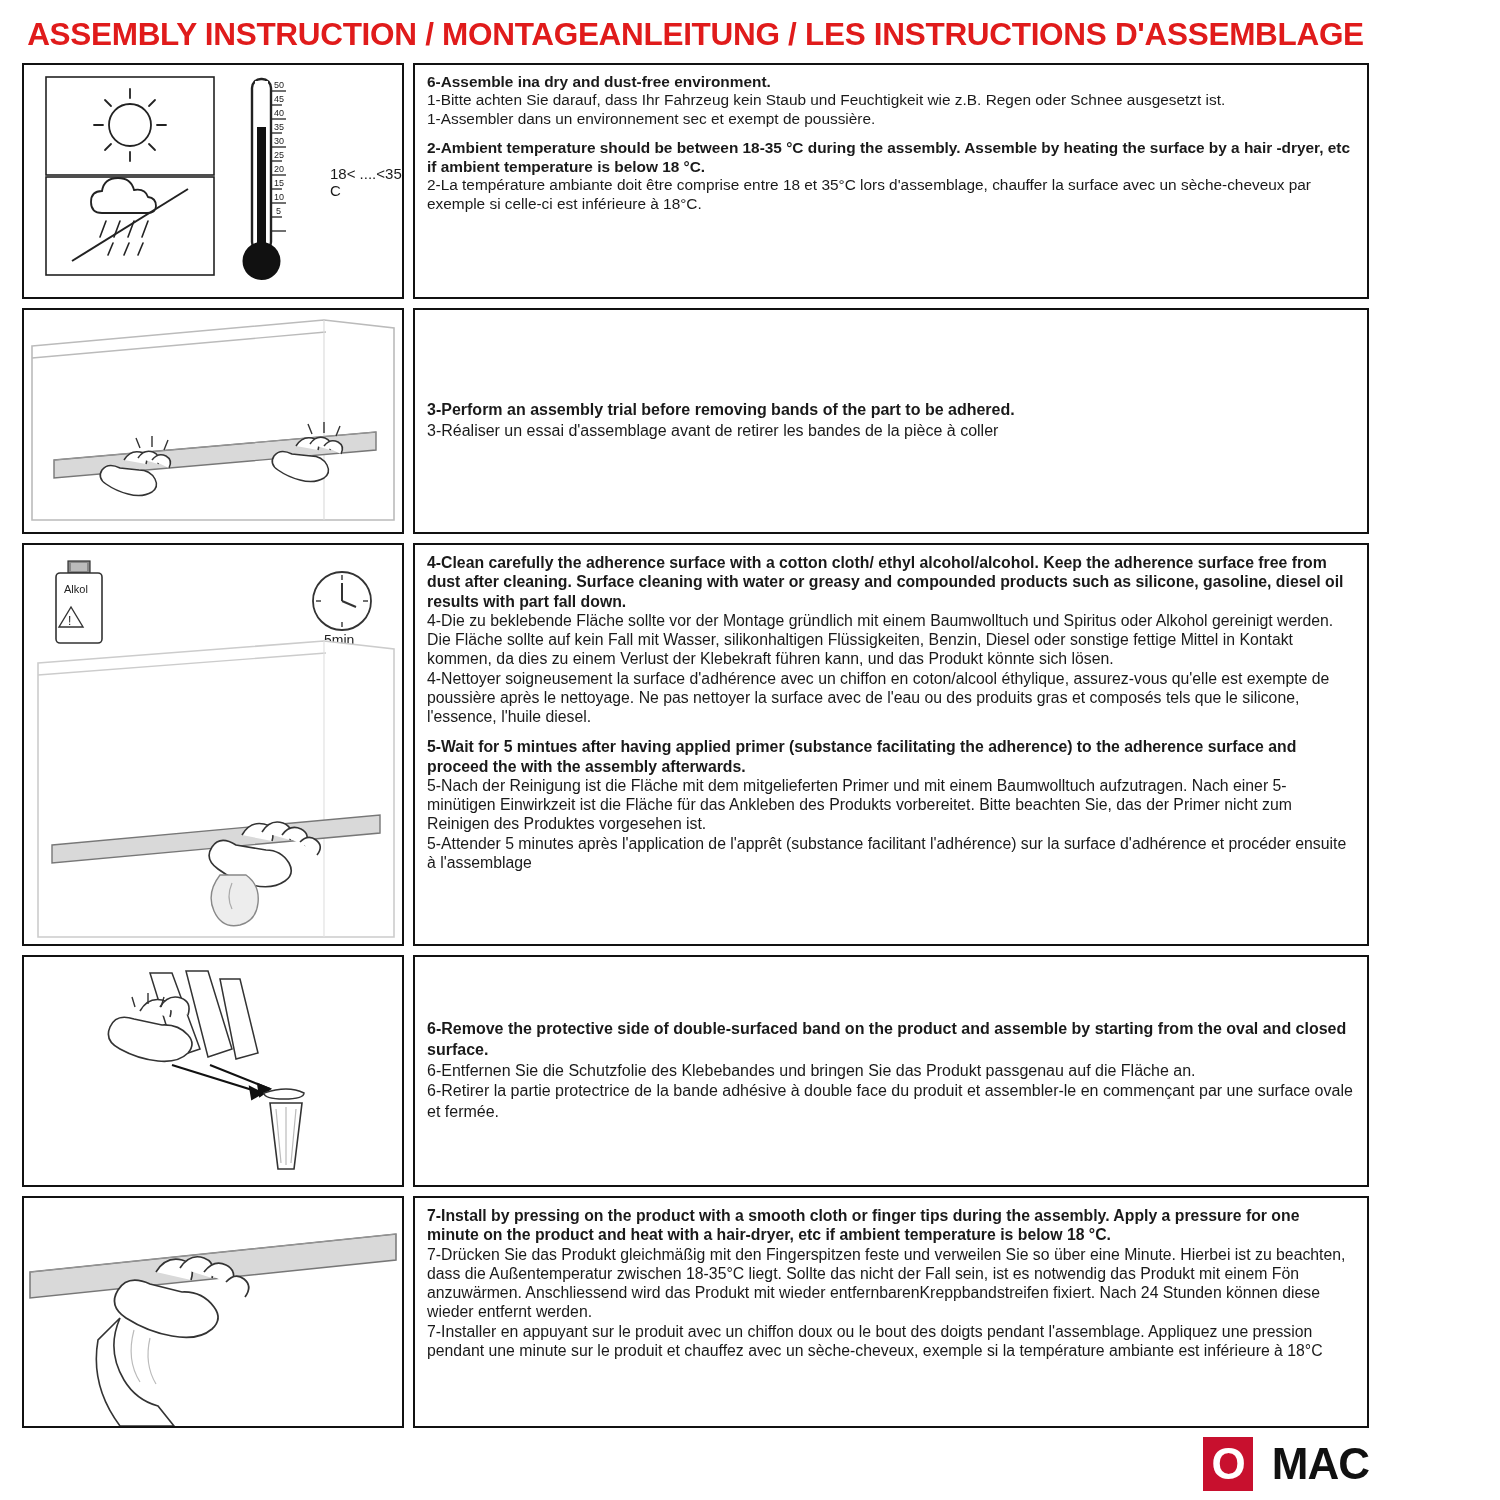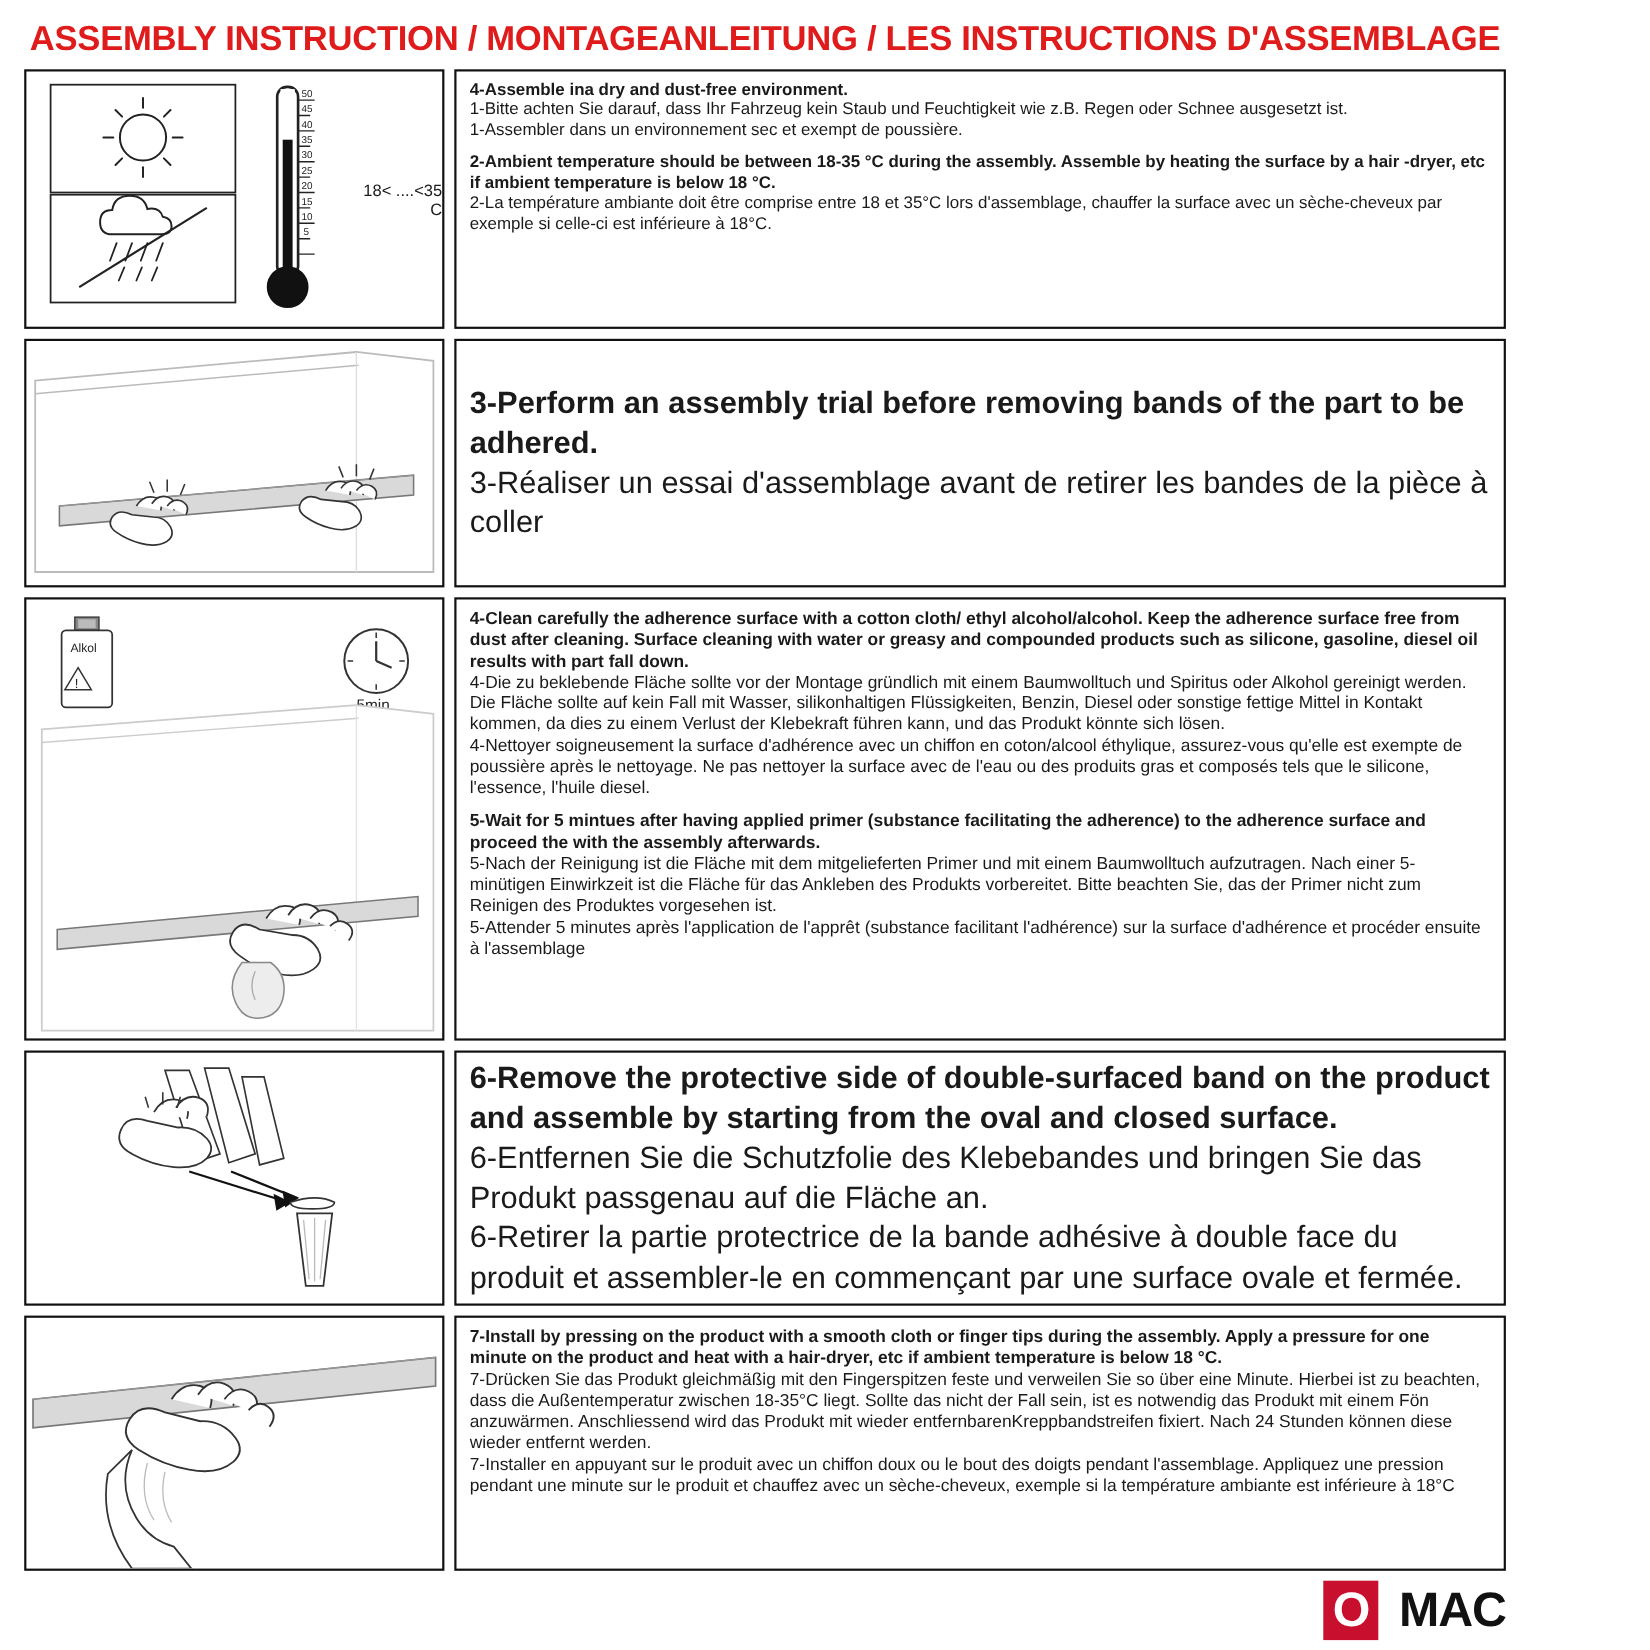--- a/index.html
+++ b/index.html
@@ -27,35 +27,34 @@
   }
   .grid { display: flex; flex-direction: column; gap: 9px; }
   .row { display: flex; gap: 9px; align-items: stretch; }
   .cell-img {
     width: 382px;
     border: 2px solid #111;
     position: relative;
     background: #fff;
     flex: none;
     overflow: hidden;
-    text-align: right;
   }
   .cell-txt {
     flex: 1;
     border: 2px solid #111;
     background: #fff;
     padding: 8px 12px 8px 12px;
     overflow: hidden;
   }
   .cell-txt.vcenter { display: flex; flex-direction: column; justify-content: center; }
   p { margin: 0; }
   .b { font-weight: bold; }
   .t14 { font-size: 15.4px; line-height: 1.20; color: #1a1a1a; }
   .t15 { font-size: 15.8px; line-height: 1.22; color: #1a1a1a; }
-  .t22 { font-size: 28px; line-height: 1.30; color: #1a1a1a; }
+  .t22 { font-size: 16px; line-height: 1.30; color: #1a1a1a; }
   .gap { height: 11px; }
 
   
   svg { display: block; }
 
   
   .logo {
     position: absolute;
     right: 22px;
     bottom: 8px;
@@ -153,21 +152,21 @@
             <text x="250" y="107">20</text>
               <text x="250" y="121">15</text>
               <text x="250" y="135">10</text>
             <text x="252" y="149">5</text>
           </g>
         </svg>
         <div style="position:absolute; left:306px; top:100px; font-size:15px; color:#1a1a1a;">18&lt; ....&lt;35 C</div>
       </div>
 
       <div class="cell-txt" style="height:236px;">
-        <p class="t14 b">4-Assemble ina dry and dust-free environment.</p>
+        <p class="t14 b">6-Assemble ina dry and dust-free environment.</p>
         <p class="t14">1-Bitte achten Sie darauf, dass Ihr Fahrzeug kein Staub und Feuchtigkeit wie z.B. Regen oder Schnee ausgesetzt ist.</p>
         <p class="t14">1-Assembler dans un environnement sec et exempt de poussière.</p>
         <div class="gap"></div>
         <p class="t14 b">2-Ambient temperature should be between 18-35 °C  during the assembly. Assemble by heating the surface by a hair -dryer, etc if ambient temperature is below 18 °C.</p>
         <p class="t14">2-La température ambiante doit être comprise entre 18 et 35°C lors d'assemblage, chauffer la surface avec un sèche-cheveux par exemple si celle-ci est inférieure à 18°C.</p>
       </div>
     </div>
 
     <div class="row">
       <div class="cell-img" style="height:226px;">

